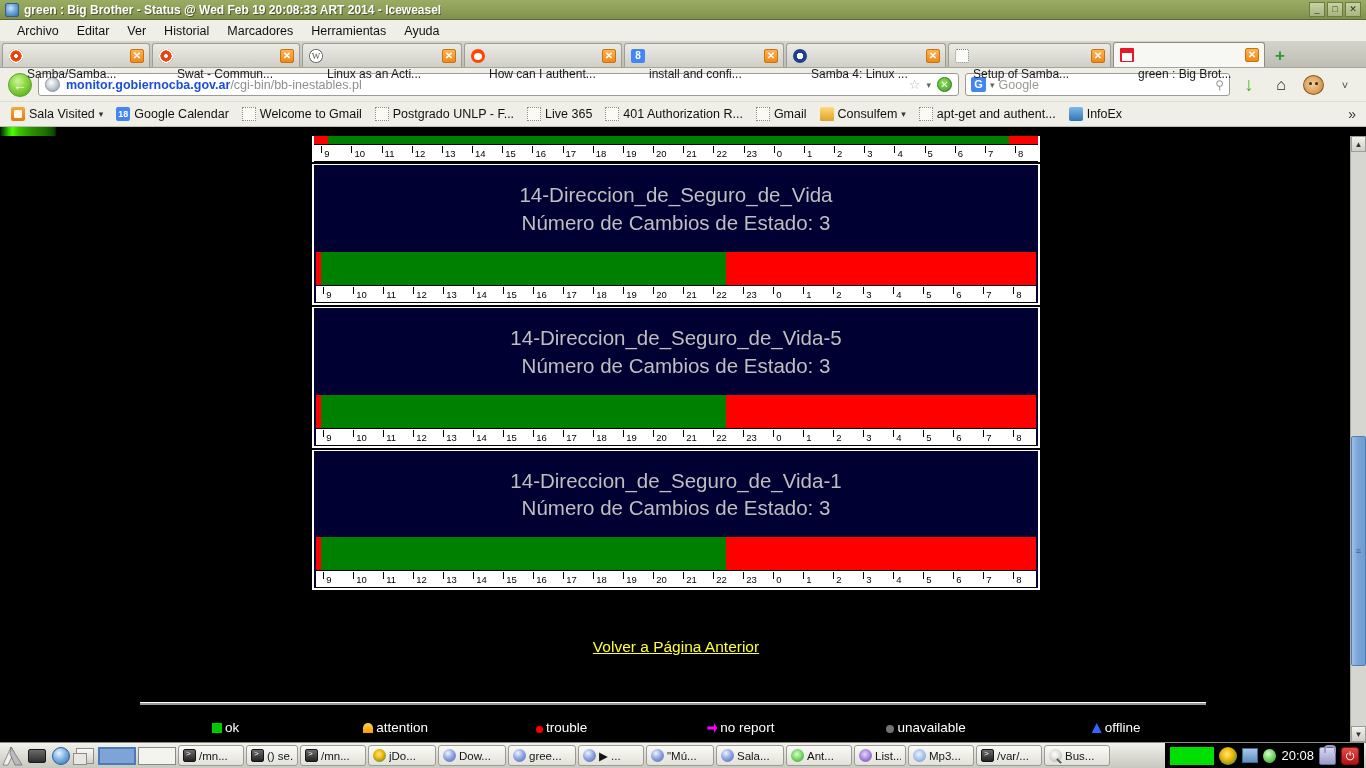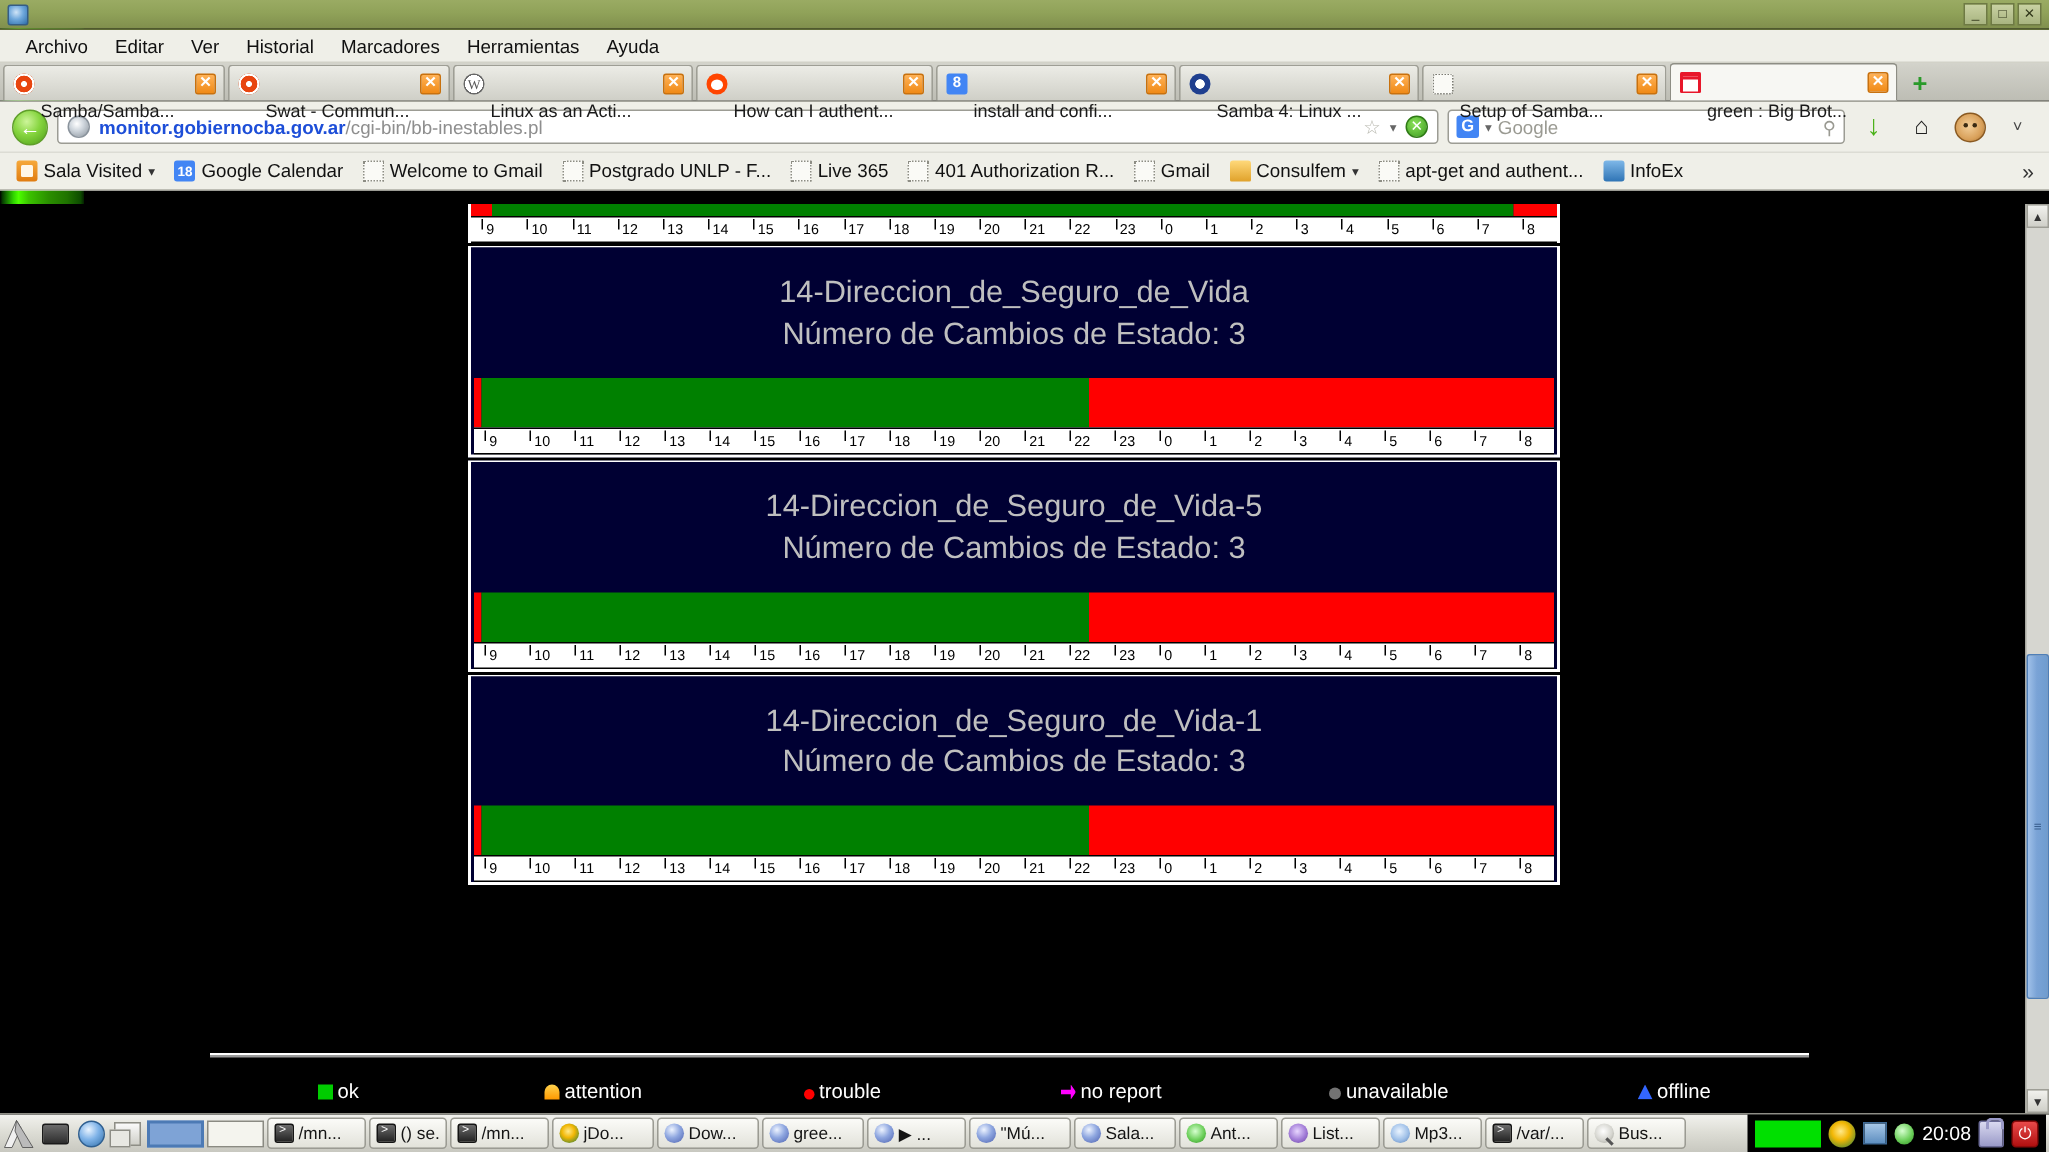--- a/index.html
+++ b/index.html
@@ -356,20 +356,21 @@
 </head>
 <body>
 
 <div id="desktop">
   <div id="wallpaper-strip"></div>
 
   <div id="browser">
 
     <div id="titlebar">
       <div class="tb-icon"></div>
+      <div id="title-text">green : Big Brother - Status @ Wed Feb 19 20:08:33 ART 2014 - Iceweasel</div>
       <div id="titlebar-buttons">
         <div class="tb-btn">_</div>
         <div class="tb-btn">□</div>
         <div class="tb-btn">✕</div>
       </div>
     </div>
 
     <div id="menubar">
       <div class="menu-item">Archivo</div>
       <div class="menu-item">Editar</div>
@@ -646,20 +647,23 @@
                 <span class="tick" style="left: 76%;">3</span>
                 <span class="tick" style="left: 80.1667%;">4</span>
                 <span class="tick" style="left: 84.3333%;">5</span>
                 <span class="tick" style="left: 88.5%;">6</span>
                 <span class="tick" style="left: 92.6667%;">7</span>
                 <span class="tick" style="left: 96.8333%;">8</span>
               </div>
           </div>
         </div>
 
+        <div id="back-link-wrap">
+          <a id="back-link" href="#">Volver a Página Anterior</a>
+        </div>
 
         <div id="legend-rule"></div>
 
         <div id="legend">
           <div class="legend-item" style="margin-left:72px">
             <span class="legend-ico li-ok"></span>
             <span>ok</span>
           </div>
           <div class="legend-item" style="margin-left:124px">
             <span class="legend-ico li-attention"></span>
@@ -746,21 +750,21 @@
         <span class="task-label">"Mú...</span>
       </div>
     <div class="task-btn" style="width:68px">
         <span class="task-ico ti-ice"></span>
         <span class="task-label">Sala...</span>
       </div>
     <div class="task-btn" style="width:66px">
         <span class="task-ico ti-green"></span>
         <span class="task-label">Ant...</span>
       </div>
-    <div class="task-btn" style="width:66px">
+    <div class="task-btn" style="width:52px">
         <span class="task-ico ti-purple"></span>
         <span class="task-label">List...</span>
       </div>
     <div class="task-btn" style="width:66px">
         <span class="task-ico ti-mp3"></span>
         <span class="task-label">Mp3...</span>
       </div>
     <div class="task-btn" style="width:66px">
         <span class="task-ico ti-term"></span>
         <span class="task-label">/var/...</span>

